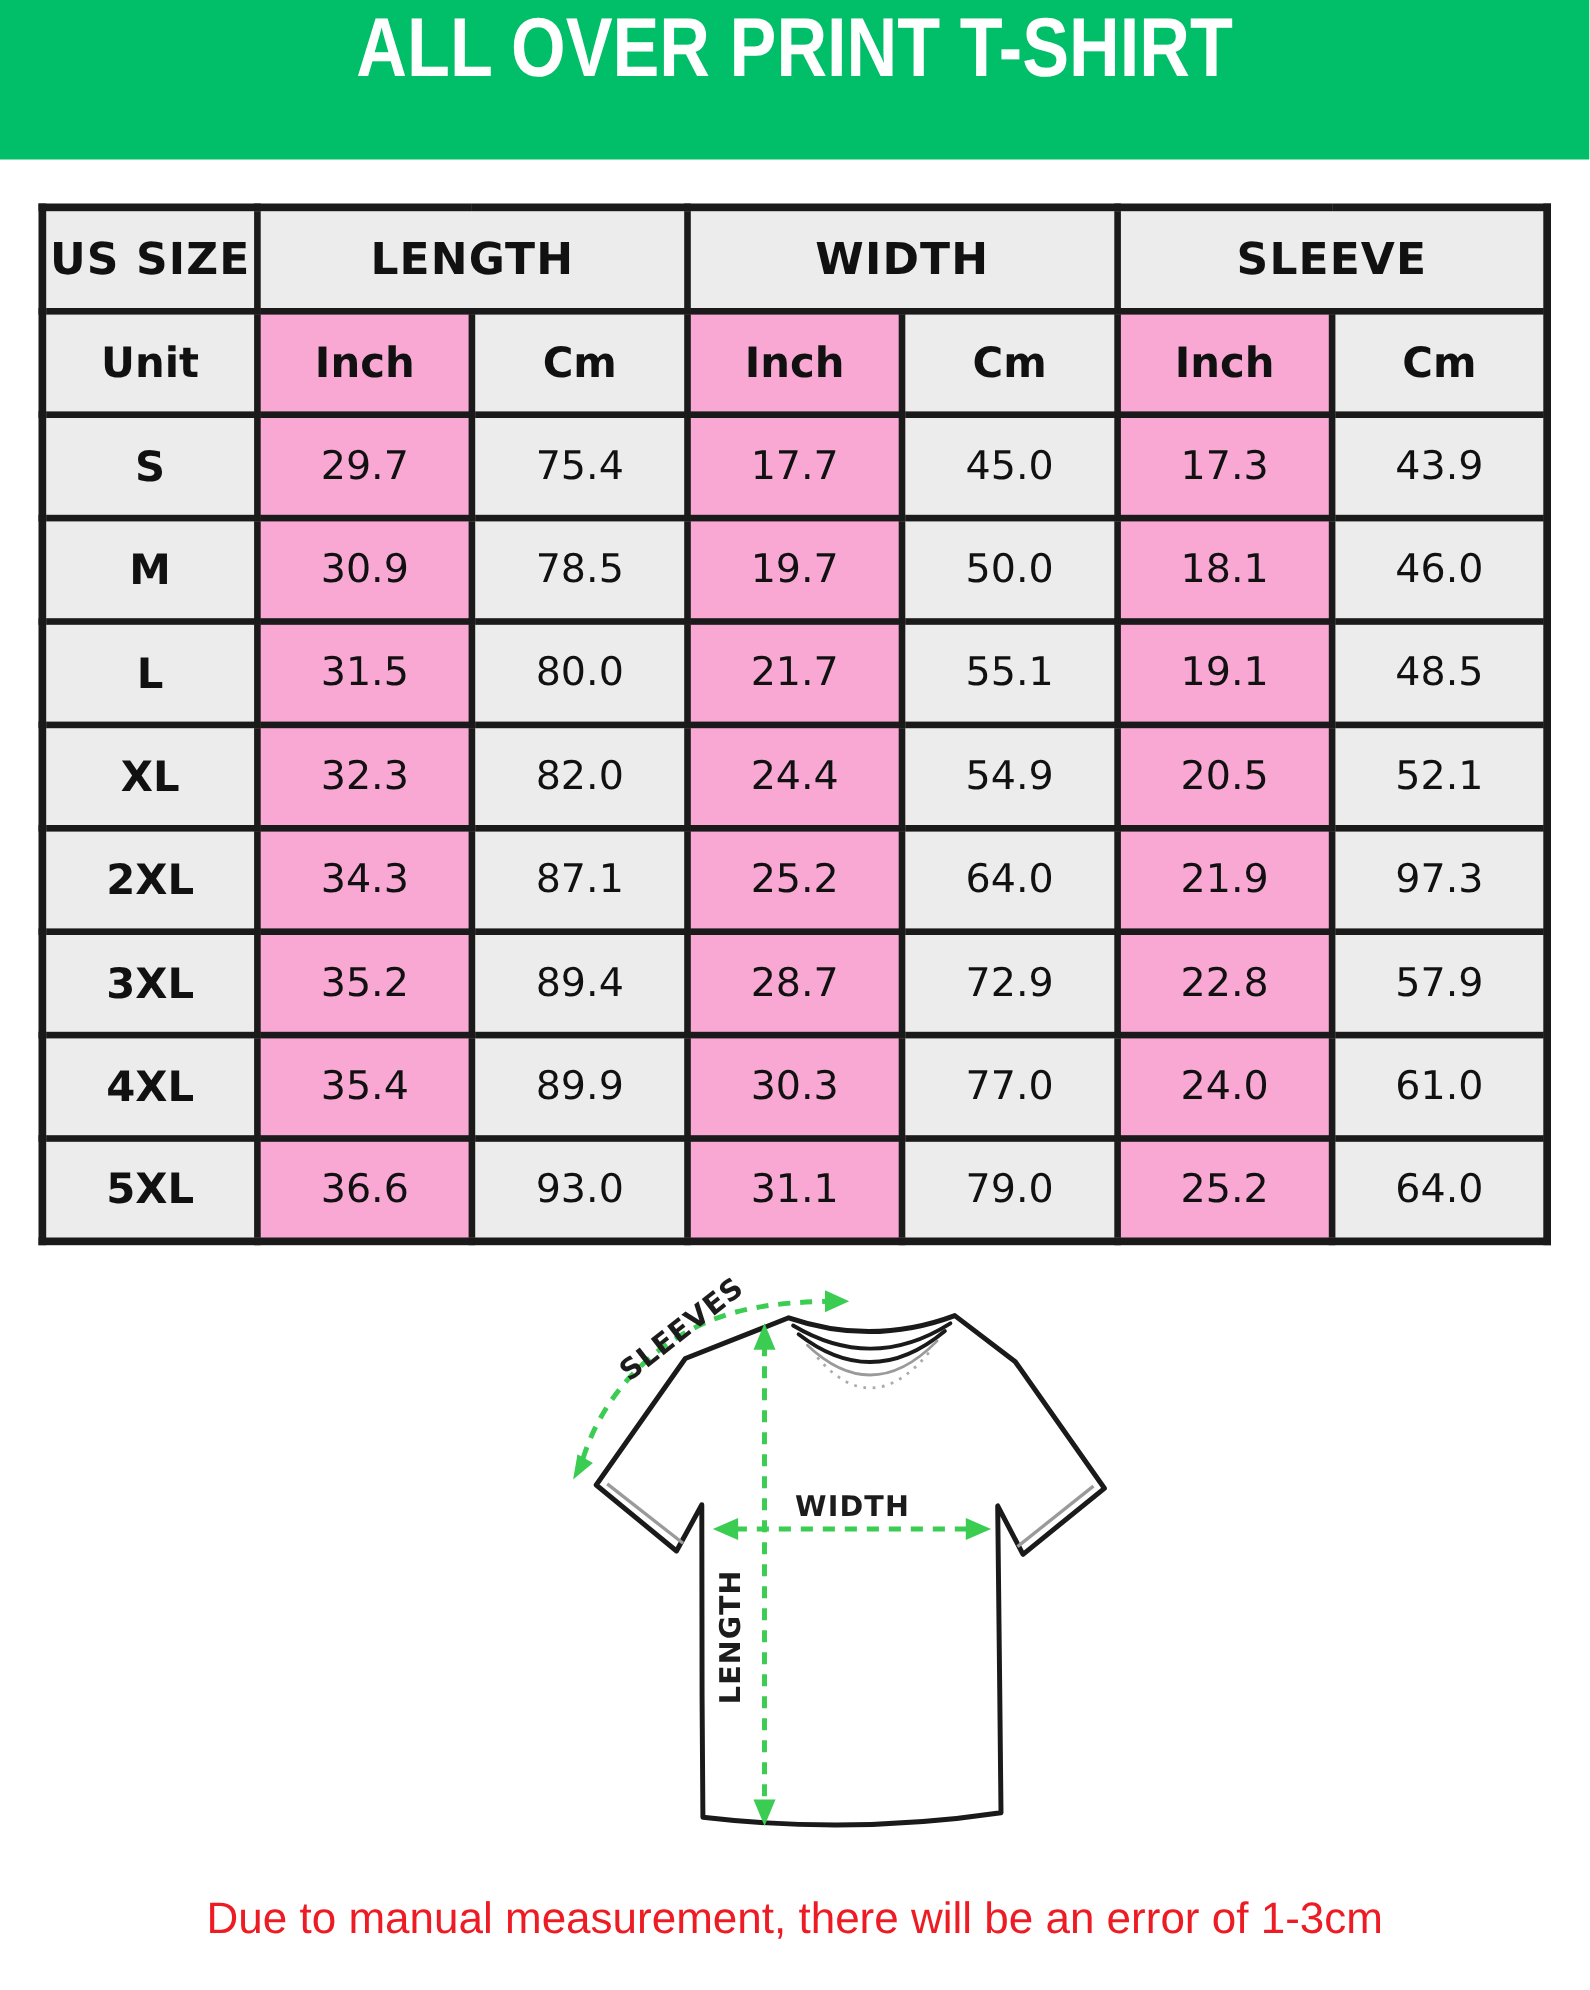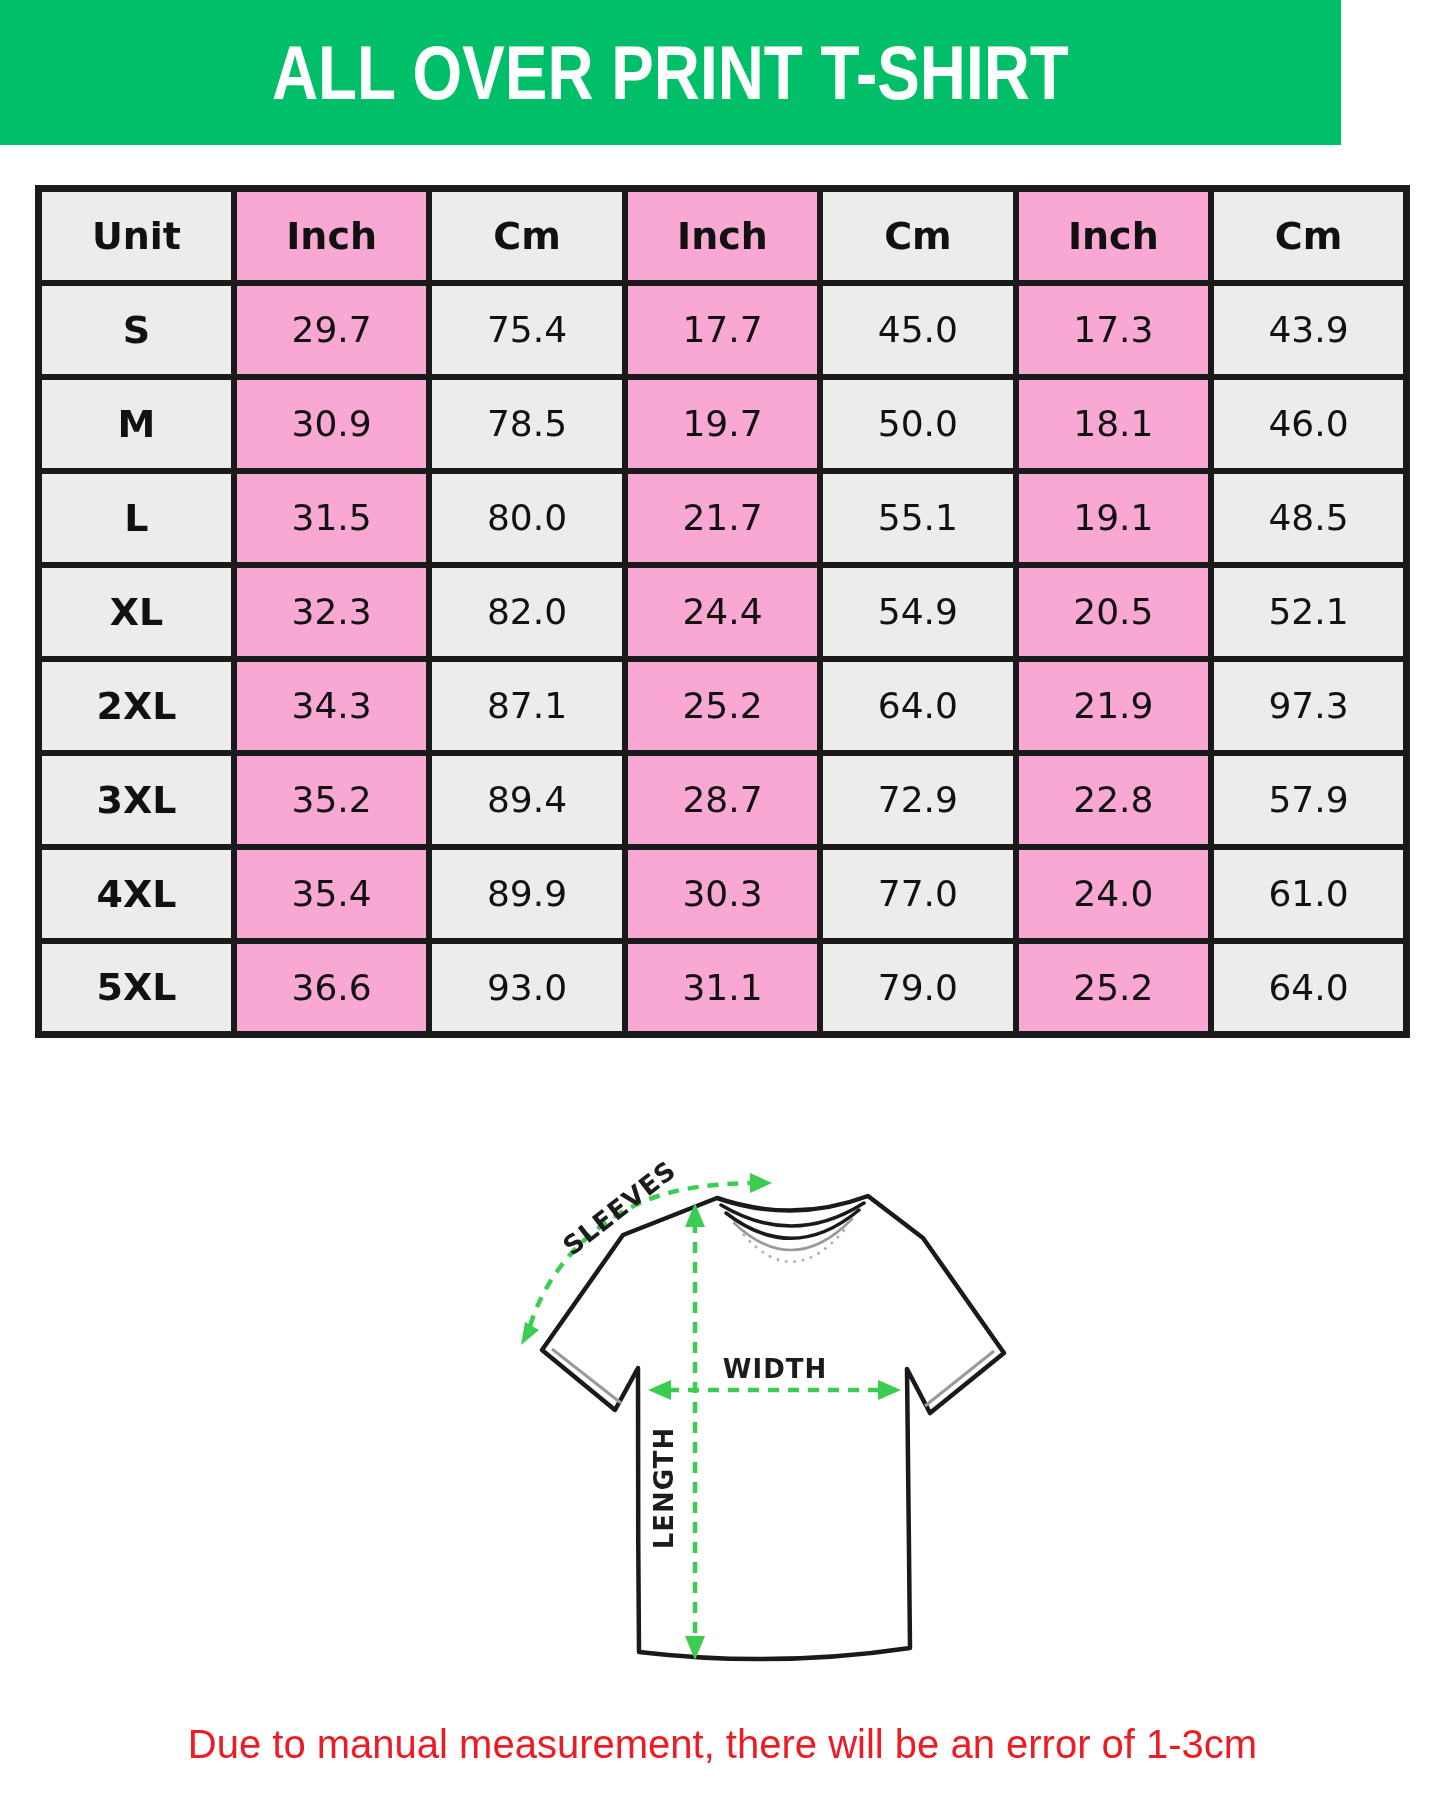--- a/index.html
+++ b/index.html
@@ -10,22 +10,22 @@
     --line:#1a1a1a;
   }
   *{margin:0;padding:0;box-sizing:border-box;}
   html,body{width:1445px;}
   body{
     width:1445px;height:1809px;position:relative;background:#ffffff;
     font-family:"DejaVu Sans","Liberation Sans",sans-serif;overflow:hidden;
   }
   
   .banner{
-    width:1341px;height:145px;background:var(--green);
-    display:flex;align-items:center;justify-content:center;
+    width:1445px;height:145px;background:var(--green);
+    display:flex;justify-content:center;
   }
   .banner h1{
     color:#ffffff;font-family:"Liberation Sans",sans-serif;
     font-size:76px;font-weight:bold;letter-spacing:0px;white-space:nowrap;
     transform:scaleX(.84);
   }
   
   table.size-table{
     margin:40px 35px 0 35px;width:1375px;
     border-collapse:collapse;table-layout:fixed;
@@ -62,20 +62,26 @@
 </style>
 </head>
 <body>
 
 <header class="banner">
   <h1>ALL OVER PRINT T-SHIRT</h1>
 </header>
 
 <table class="size-table">
   <tbody>
+  <tr>
+    <th class="g">US SIZE</th>
+    <th class="g" colspan="2">LENGTH</th>
+    <th class="g" colspan="2">WIDTH</th>
+    <th class="g" colspan="2">SLEEVE</th>
+  </tr>
   <tr>
     <td class="lbl g">Unit</td>
     <td class="lbl w">Inch</td>
     <td class="lbl g">Cm</td>
     <td class="lbl w">Inch</td>
     <td class="lbl g">Cm</td>
     <td class="lbl w">Inch</td>
     <td class="lbl g">Cm</td>
   </tr>
   <tr>

